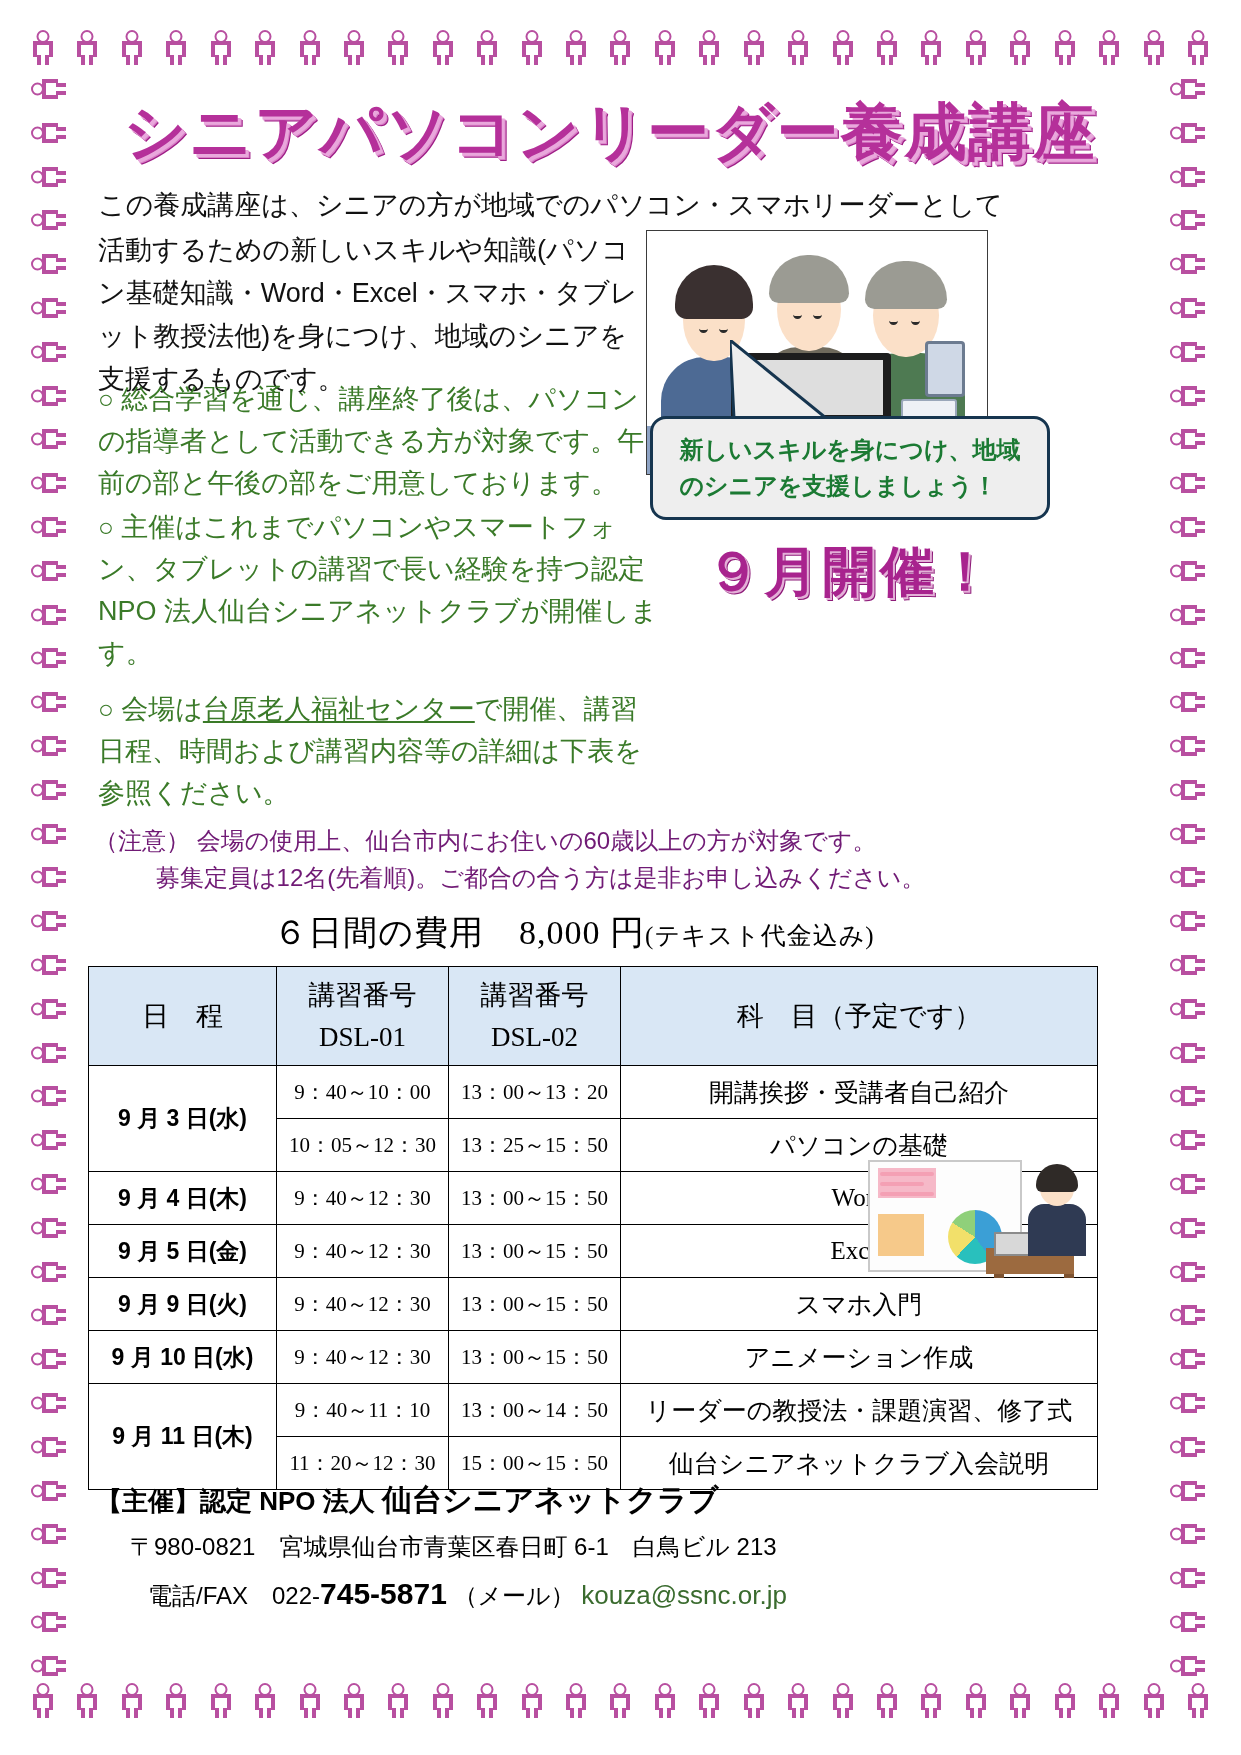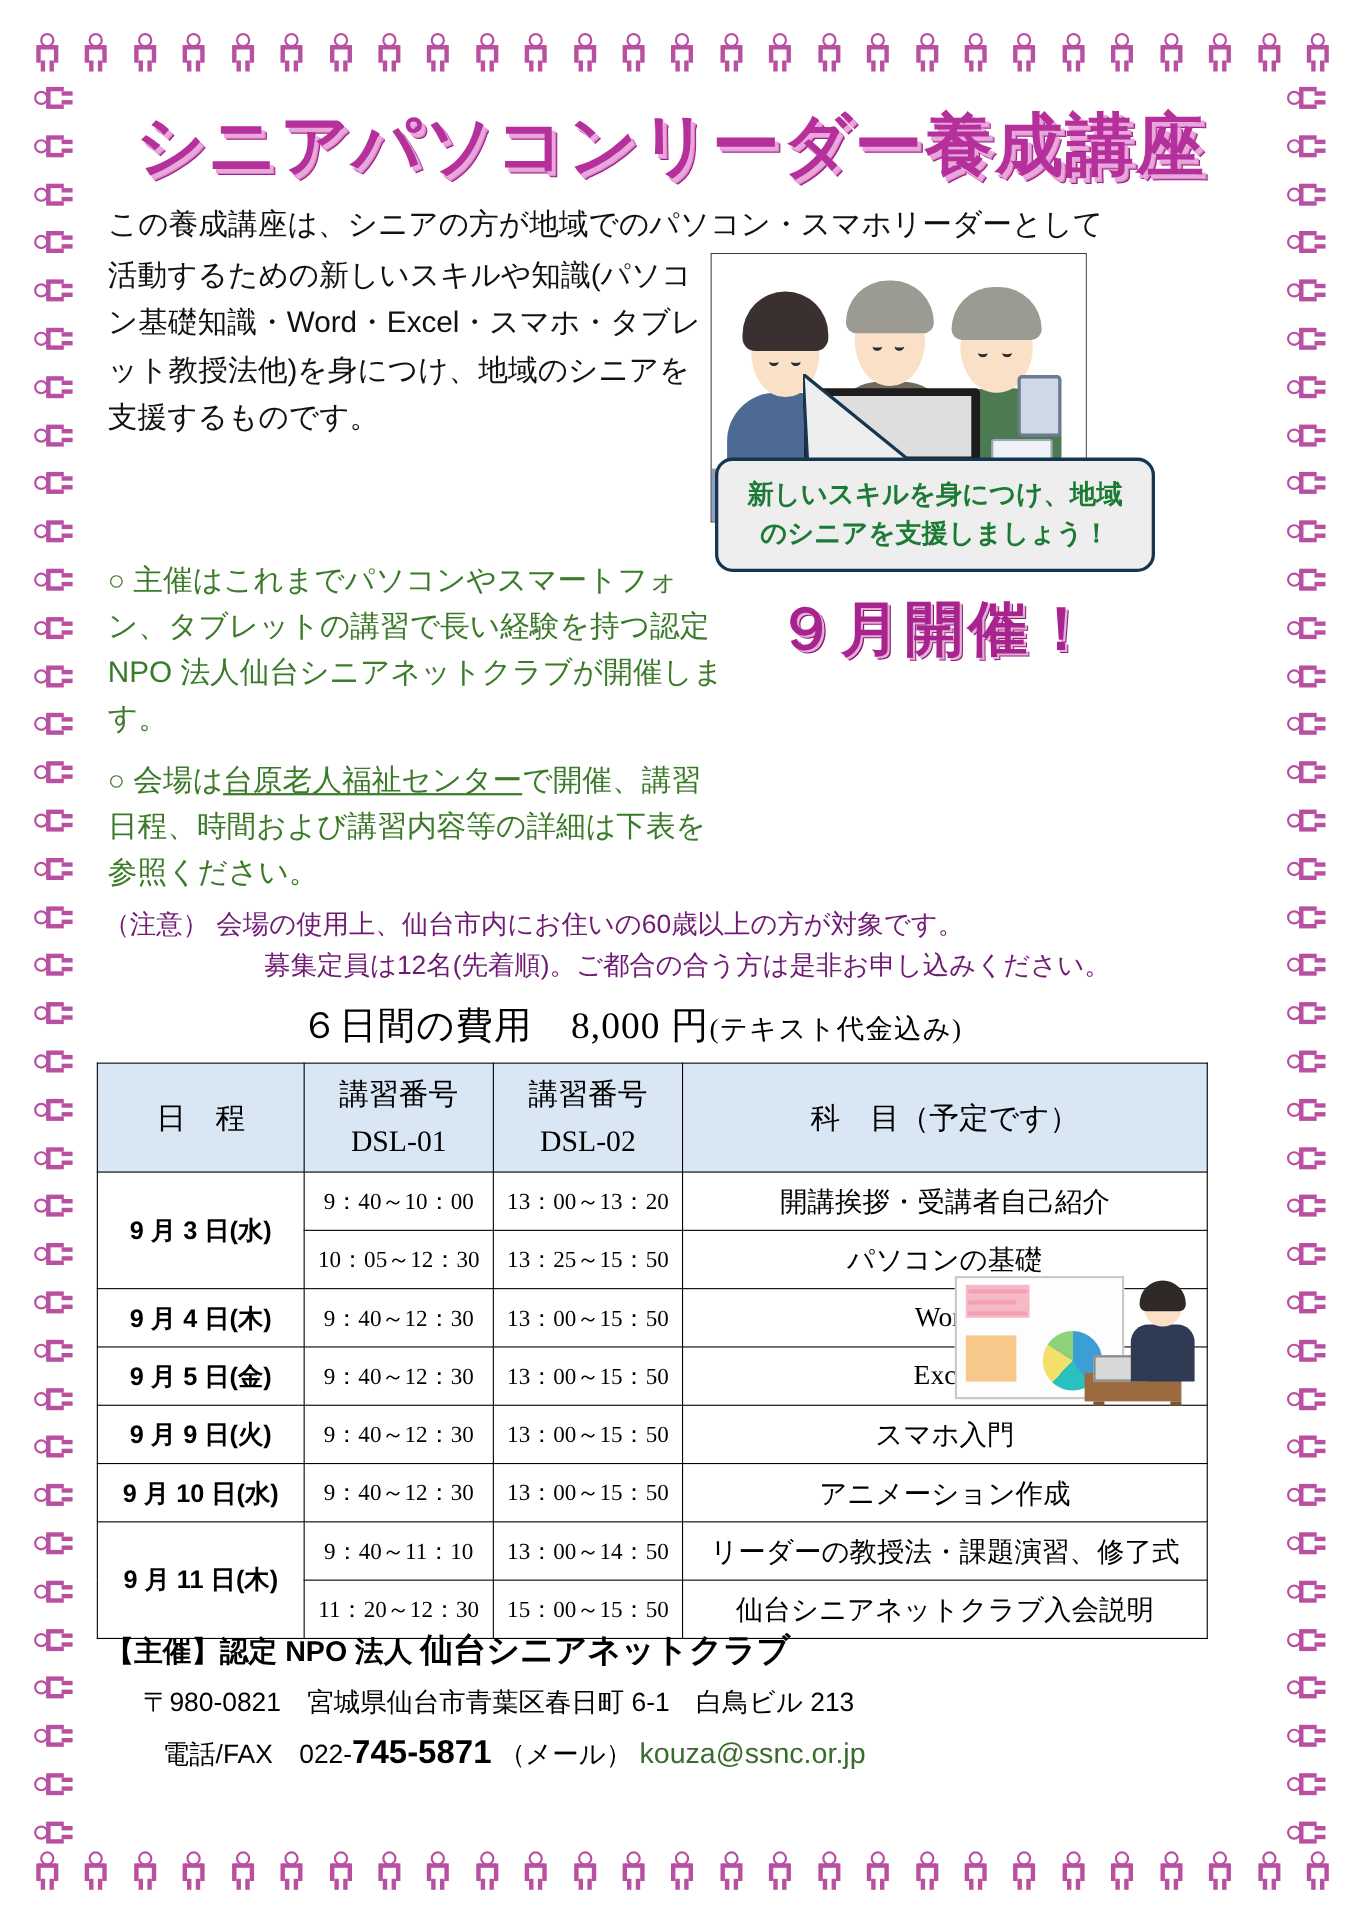--- a/index.html
+++ b/index.html
@@ -113,21 +113,21 @@
   .calc{position:absolute;left:254px;top:168px;width:52px;height:42px;background:#eef1f6;border:2px solid #9aa7ba;border-radius:3px;}
 
   
   .bubble{
     position:absolute;left:572px;top:338px;width:400px;height:104px;
     background:#eeeeee;border:3px solid #16354f;border-radius:16px;
     box-sizing:border-box;
     display:flex;align-items:center;justify-content:center;
   }
   .bubble-text{
-    font-size:24px;line-height:36px;font-weight:bold;color:#1b7a33;text-align:center;
+    font-size:24px;line-height:36px;font-weight:bold;color:#1b7a33;text-align:left;
     padding:0 10px;
   }
   .bubble-tail{
     position:absolute;left:652px;top:262px;width:0;height:0;
   }
   .bubble-tail svg{position:absolute;left:0;top:0;}
 
   
   .month{
     position:absolute;left:578px;top:458px;width:390px;text-align:center;
@@ -135,21 +135,21 @@
     color:#a8238e;
     text-shadow:2px 2px 0 #e4b0d8, 3px 3px 0 #8d1a78;
     white-space:nowrap;
   }
 
   
   .notes{
     position:absolute;left:16px;top:744px;width:1000px;
     font-size:24px;line-height:37px;color:#701a75;
   }
-  .notes .n2{display:block;padding-left:62px;text-align:center;}
+  .notes .n2{display:block;padding-left:62px;}
 
   
   .fee{
     position:absolute;left:16px;top:832px;width:960px;text-align:center;
     font-family:"Liberation Serif","DejaVu Serif",serif;
     font-size:34px;letter-spacing:1px;color:#000;
   }
   .fee .small{font-size:25px;}
 
   
@@ -401,20 +401,24 @@
 
   <div class="bubble">
     <div class="bubble-text">
       <span>新しいスキルを身につけ、地域</span><br>
       <span>のシニアを支援しましょう！</span>
     </div>
   </div>
 
   <div class="month">９月開催！</div>
 
+  <div class="gblock g1">
+    <span class="bullet">○</span>
+    <span>総合学習を通じ、講座終了後は、パソコンの指導者として活動できる方が対象です。午前の部と午後の部をご用意しております。</span>
+  </div>
 
   <div class="gblock g2">
     <span class="bullet">○</span>
     <span>主催はこれまでパソコンやスマートフォン、タブレットの講習で長い経験を持つ認定NPO 法人仙台シニアネットクラブが開催します。</span>
   </div>
 
   <div class="gblock g3">
     <span class="bullet">○</span>
     <span>会場は</span><span class="venue-underline">台原老人福祉センター</span><span>で開催、講習日程、時間および講習内容等の詳細は下表を参照ください。</span>
   </div>

